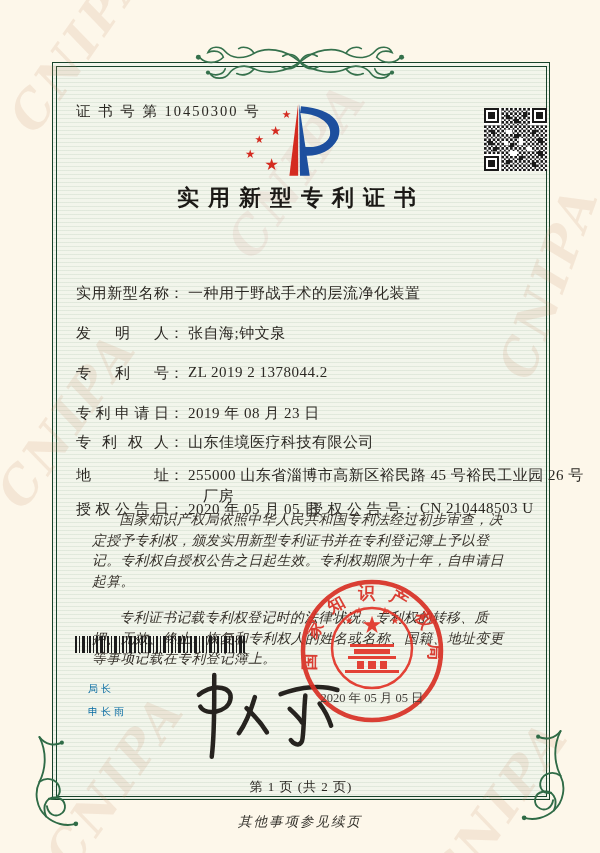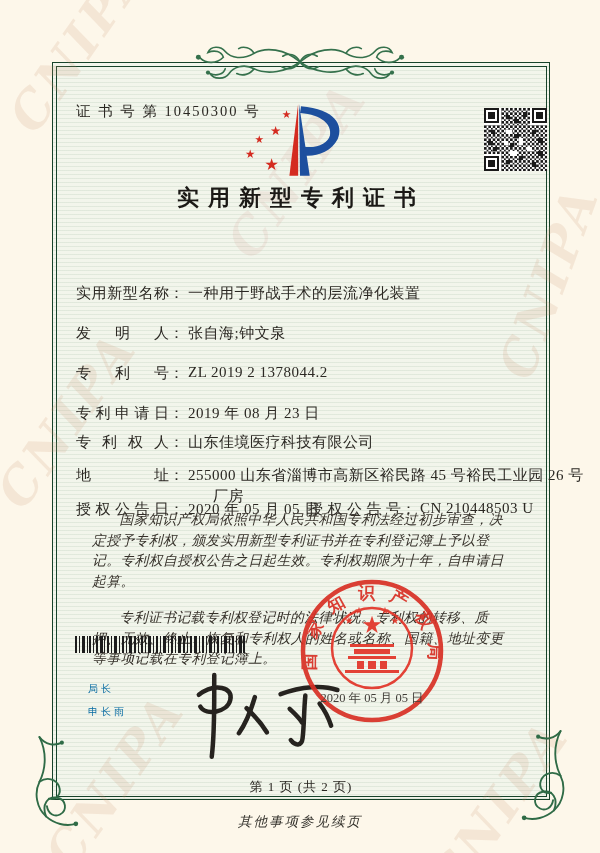--- a/index.html
+++ b/index.html
@@ -30,21 +30,21 @@
   .logo{position:absolute;left:50%;top:38px;transform:translateX(-50%);width:116px;height:78px;}
   .qr{position:absolute;left:432px;top:46px;width:63px;height:63px;}
   .title{position:absolute;left:0;top:121px;width:100%;text-align:center;font-size:22px;font-weight:bold;
          letter-spacing:9px;color:#1b1916;}
 
   
   .row{position:absolute;left:24px;font-size:15px;color:#2b2823;white-space:nowrap;margin-top:33px;}
   .lbl{display:inline-block;width:93px;text-align:justify;text-align-last:justify;vertical-align:top;}
   .colon{display:inline-block;vertical-align:top;}
   .val{display:inline-block;margin-left:4px;vertical-align:top;letter-spacing:0.5px;}
-  .val2{position:absolute;left:137px;top:21px;letter-spacing:0.5px;text-align:center;}
+  .val2{position:absolute;left:127px;top:21px;letter-spacing:0.5px;text-align:center;}
   .g2{position:absolute;left:232px;top:0;}
 
   
   .paras{position:absolute;left:24px;top:432px;width:452px;font-size:13.8px;font-style:italic;
          line-height:20.5px;color:#36312a;letter-spacing:0.4px;}
   .paras p{margin:16px;text-indent:2em;}
 
   
   .barcode{position:absolute;left:23px;top:574px;width:170px;height:17px;}
   .director{position:absolute;left:36px;top:620px;font-size:10px;color:#0369a1;letter-spacing:3px;}

